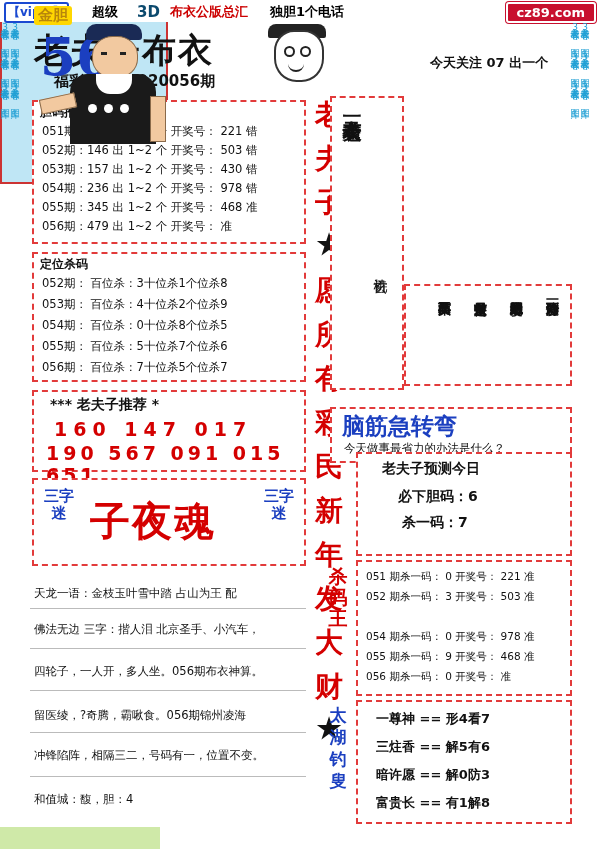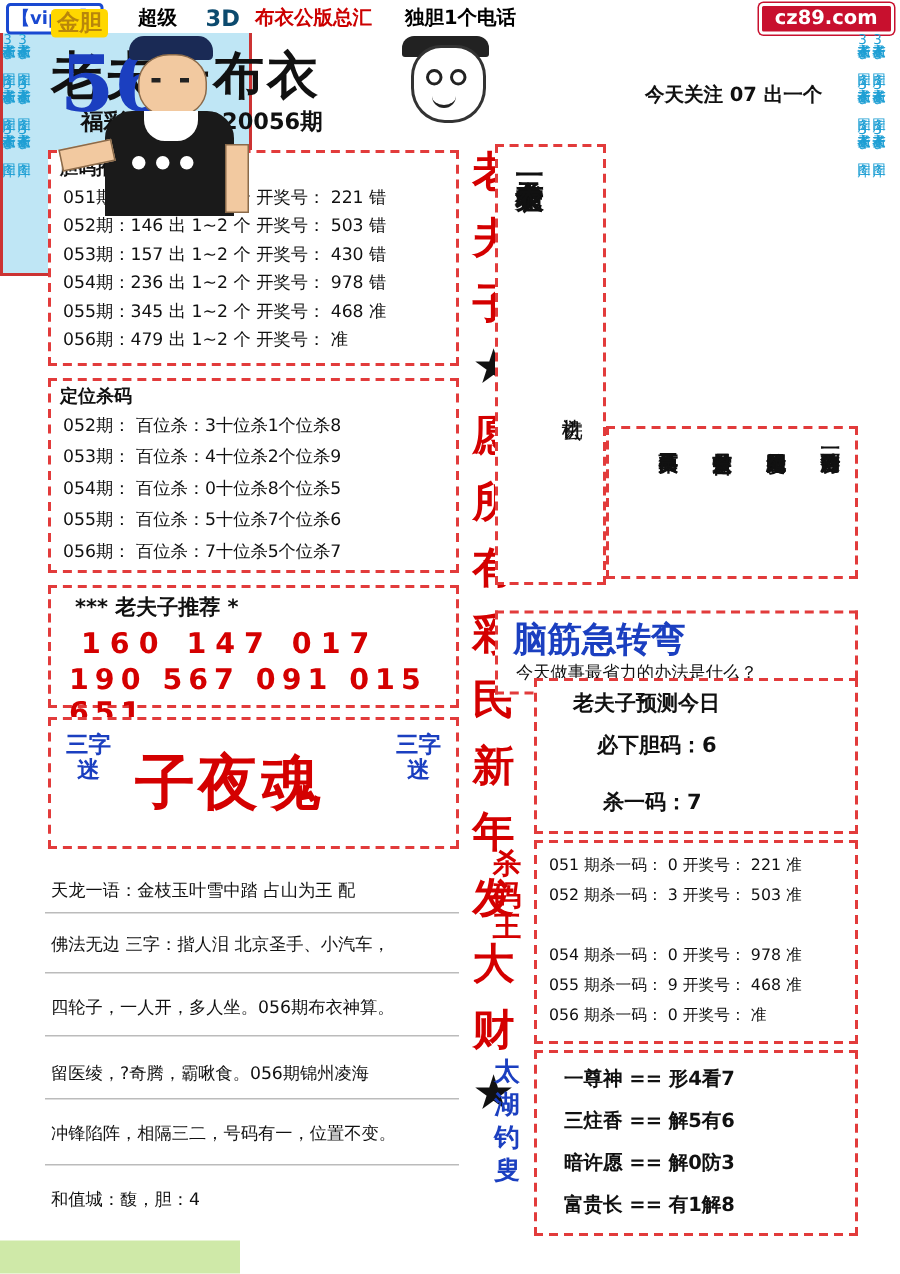--- a/index.html
+++ b/index.html
@@ -115,21 +115,21 @@
        font-size:13px;line-height:16px;color:#111;height:86px;font-weight:bold;}
 
   #box-naojin{left:330px;top:390px;width:238px;height:52px;margin-top:17px;}
   .naojin{position:absolute;left:10px;top:2px;font-size:23px;font-weight:bold;color:#1b3fc0;
           font-family:"DejaVu Serif","Liberation Serif",serif;}
   .naojin-sub{position:absolute;left:12px;top:32px;font-size:11.5px;color:#111;}
 
   #box-yuce{left:356px;top:452px;width:212px;height:100px;}
   .yc-t{position:absolute;left:24px;top:6px;font-size:14px;font-weight:bold;color:#111;}
   .yc-l1{position:absolute;left:40px;top:34px;font-size:14px;font-weight:bold;color:#111;}
-  .yc-l2{position:absolute;left:44px;top:72px;font-size:14px;font-weight:bold;color:#111;}
+  .yc-l2{position:absolute;left:44px;top:60px;font-size:14px;font-weight:bold;color:#111;}
 
   #box-shama{left:356px;top:560px;width:212px;height:132px;}
   .sm-row{position:absolute;left:8px;font-size:10.5px;color:#111;white-space:nowrap;}
   .shamawang{position:absolute;left:322px;top:566px;width:32px;font-size:19px;font-weight:bold;
              color:#d40000;line-height:21px;text-align:center;}
 
   #box-taihu{left:356px;top:700px;width:212px;height:120px;}
   .th-row{position:absolute;left:18px;font-size:13px;font-weight:bold;color:#111;white-space:nowrap;}
   .taihu-label{position:absolute;left:322px;top:704px;width:32px;font-size:17px;font-weight:bold;
                color:#1b3fc0;line-height:22px;text-align:center;}

